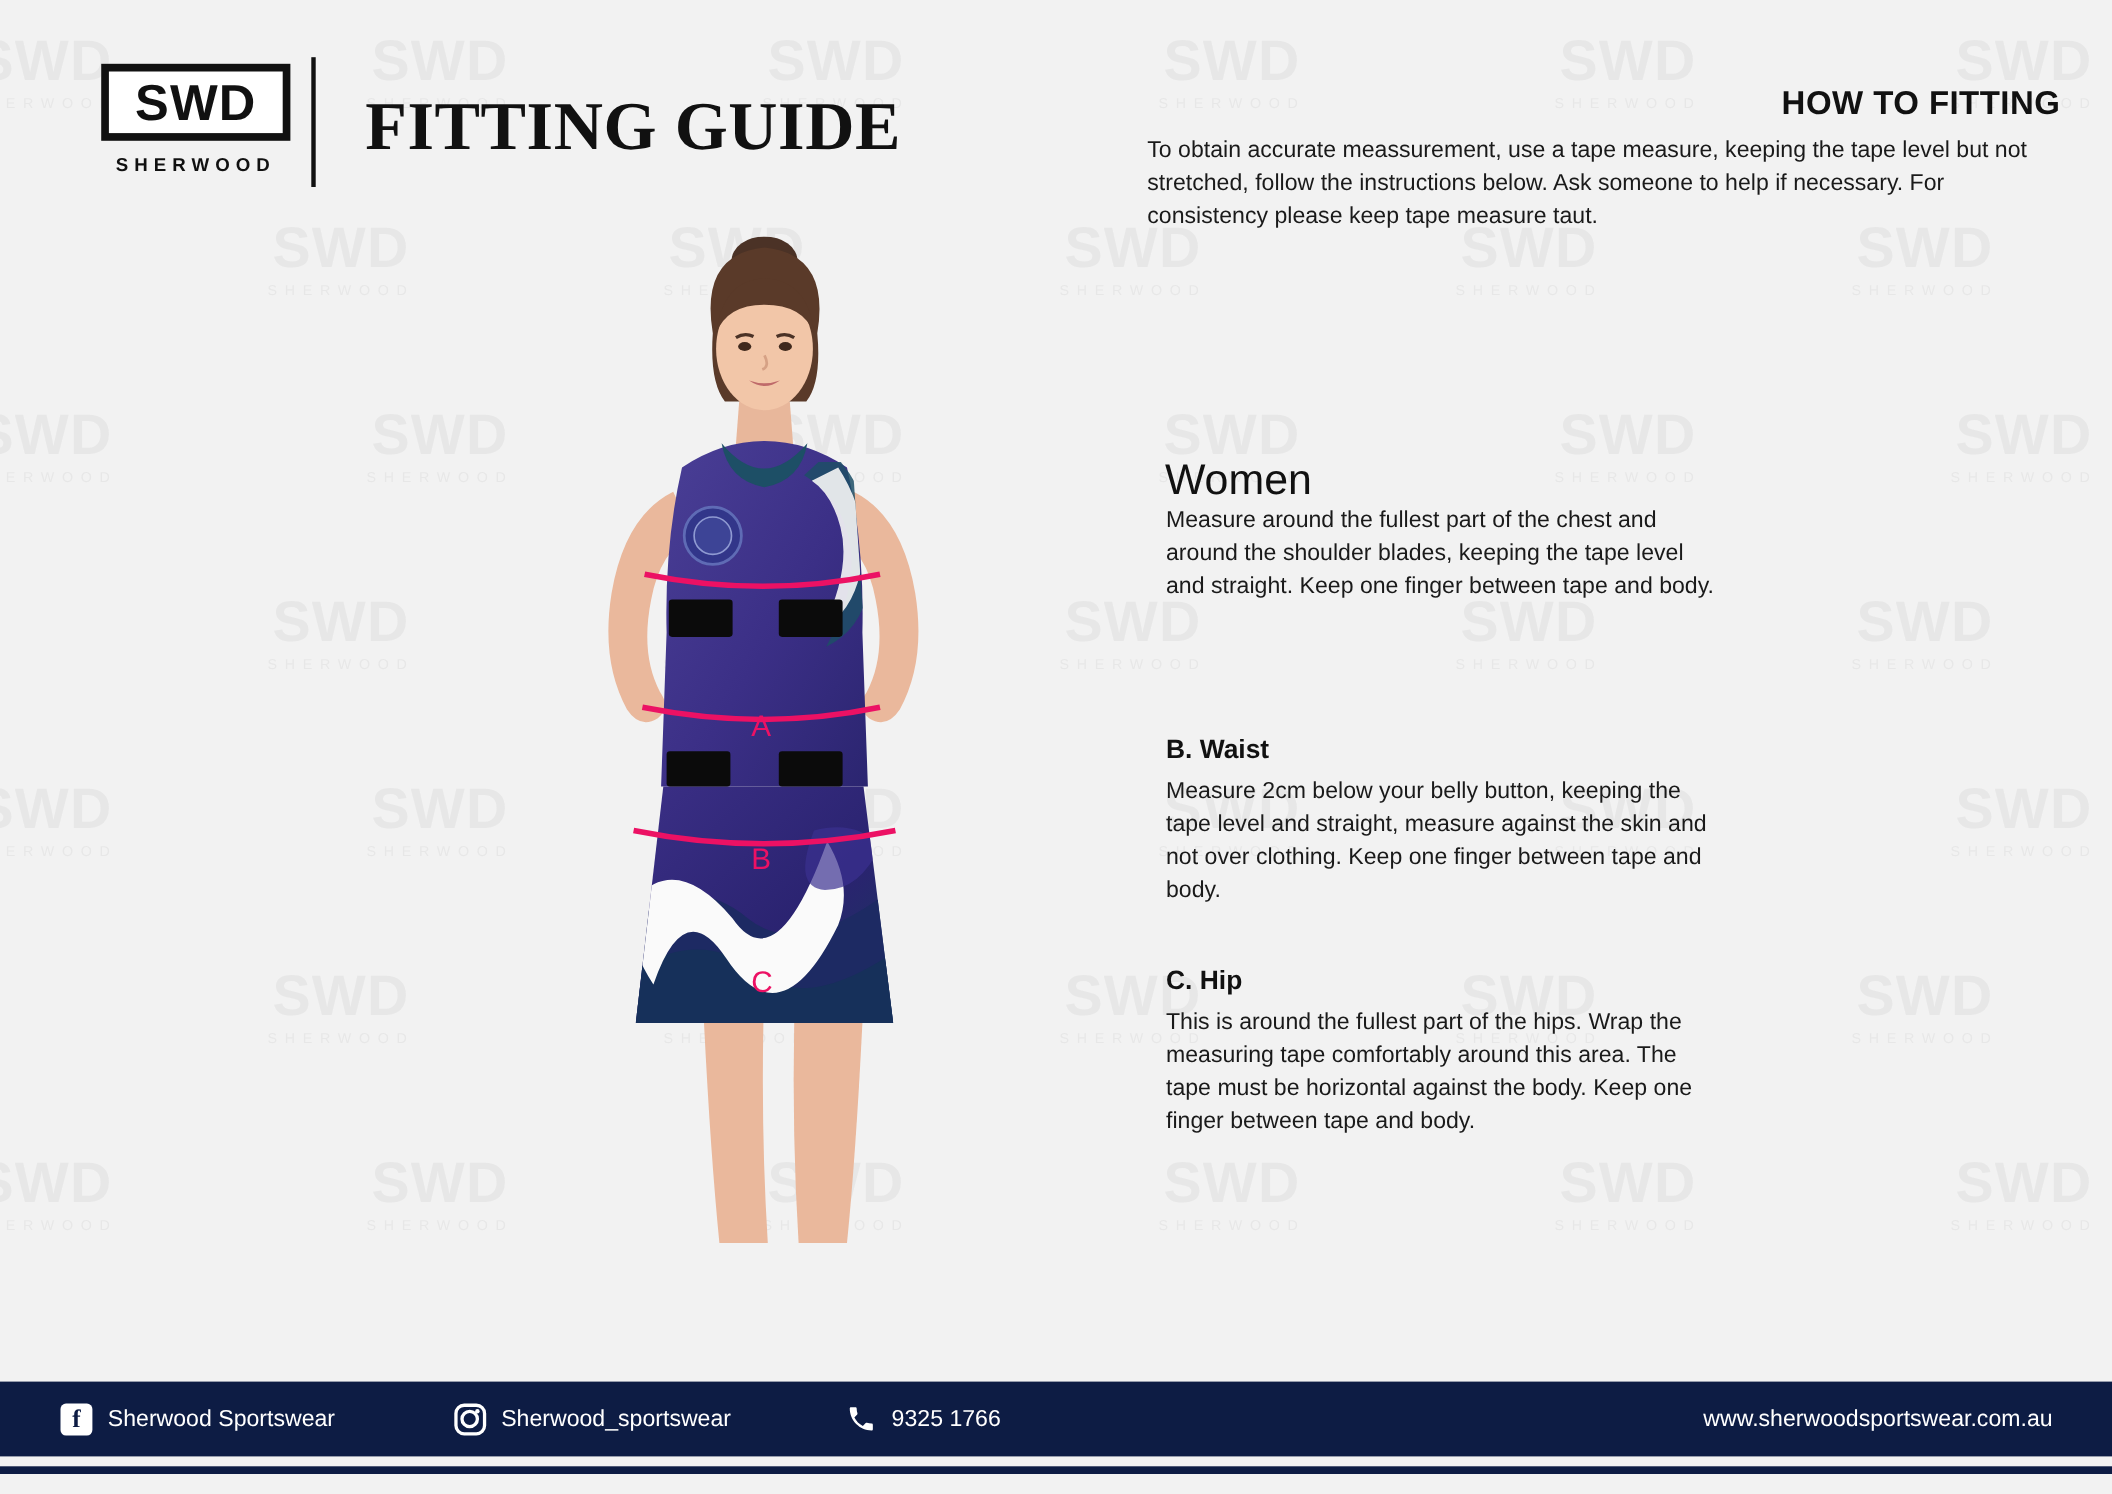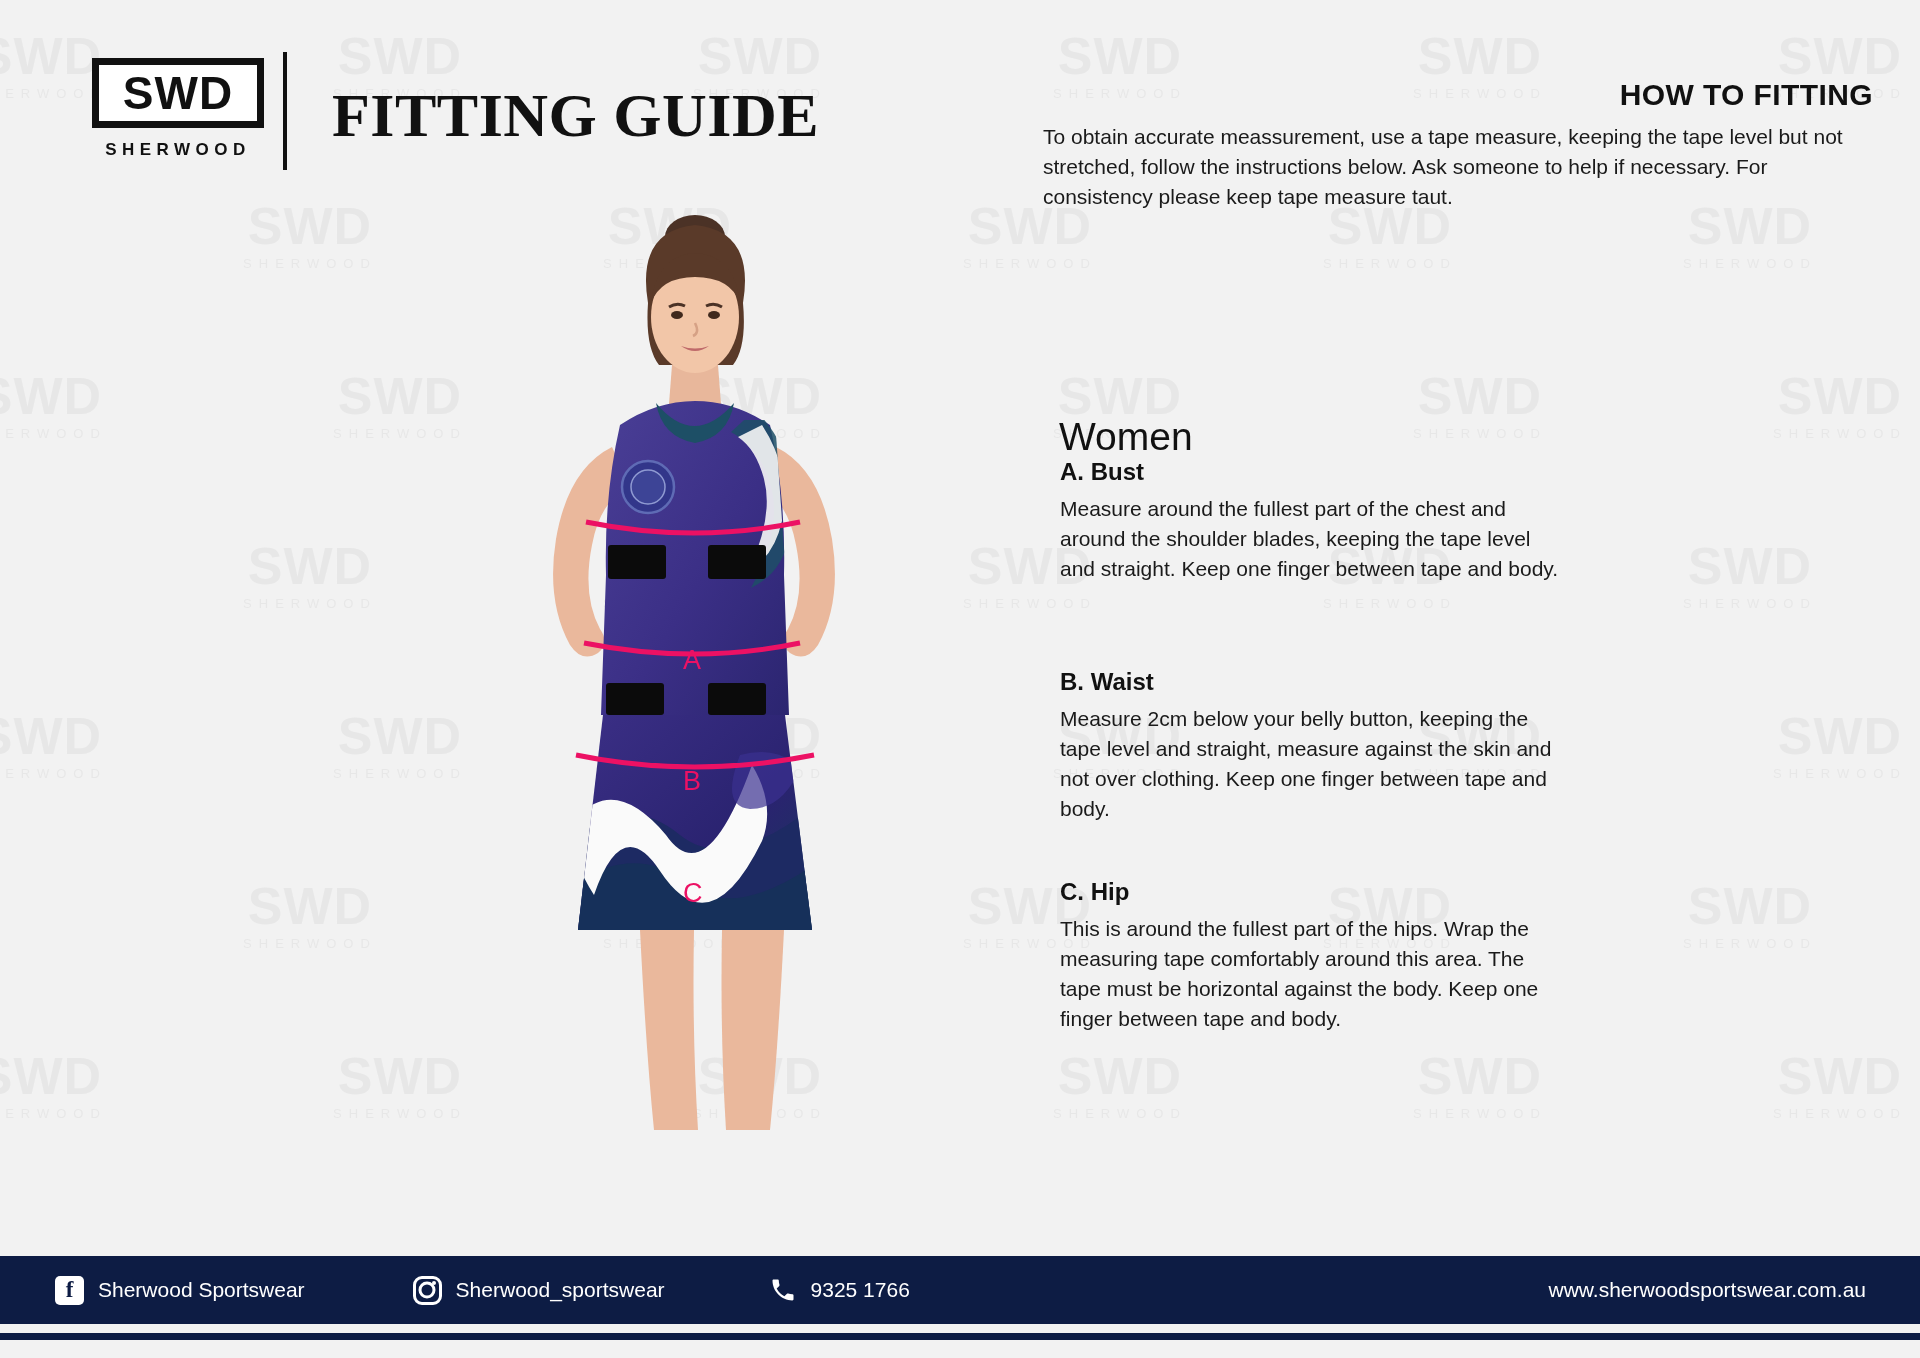--- a/index.html
+++ b/index.html
@@ -354,21 +354,20 @@
   </svg>
 </div>
 
 <div class="measure-label lbl-a">A</div>
 <div class="measure-label lbl-b">B</div>
 <div class="measure-label lbl-c">C</div>
 
 <div class="women-title">Women</div>
 
 <div class="sec sec-a">
-  <h3>A. Bust</h3>
   <p>Measure around the fullest part of the chest and around the shoulder blades, keeping the tape level and straight. Keep one finger between tape and body.</p>
 </div>
 <div class="sec sec-b">
   <h3>B. Waist</h3>
   <p>Measure 2cm below your belly button, keeping the tape level and straight, measure against the skin and not over clothing. Keep one finger between tape and body.</p>
 </div>
 <div class="sec sec-c">
   <h3>C. Hip</h3>
   <p>This is around the fullest part of the hips. Wrap the measuring tape comfortably around this area. The tape must be horizontal against the body. Keep one finger between tape and body.</p>
 </div>

